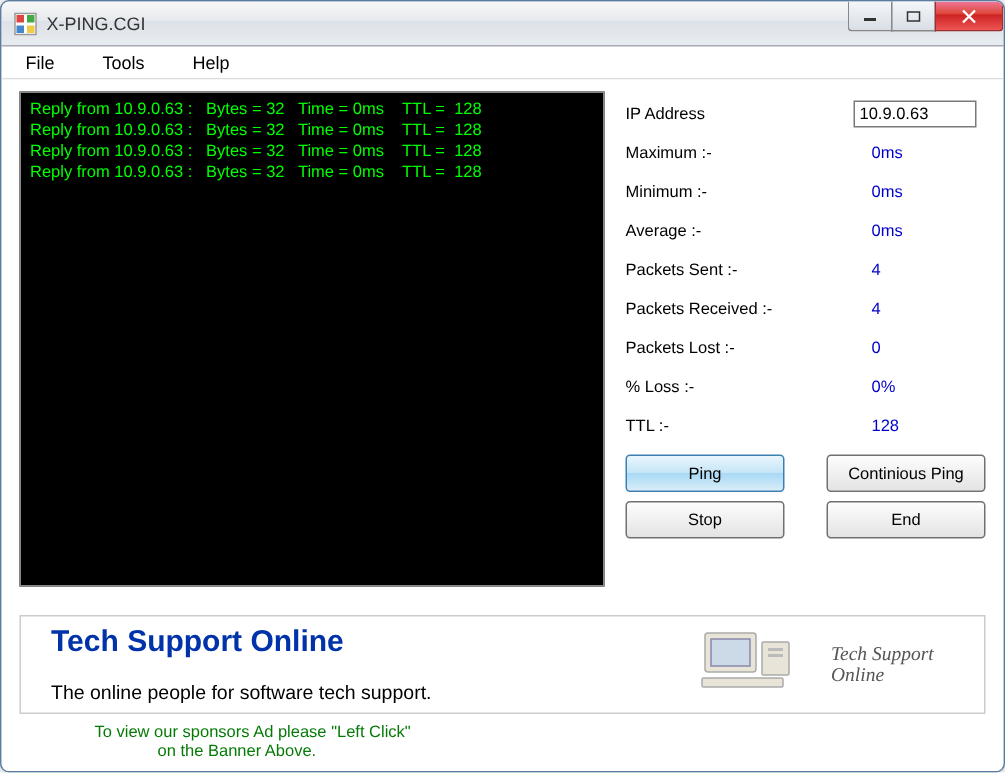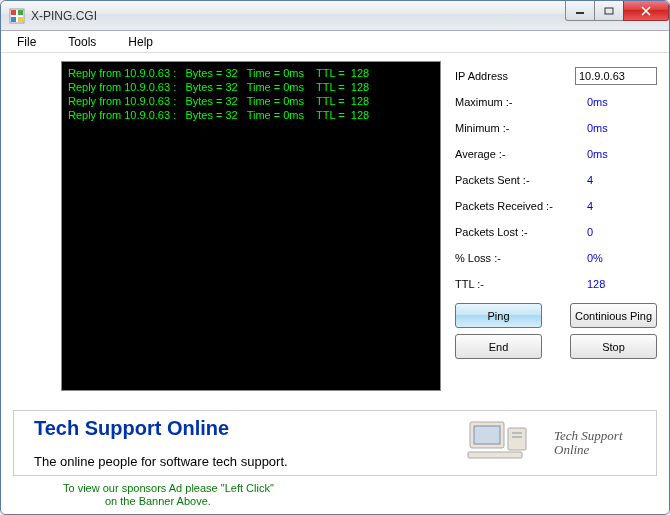--- a/index.html
+++ b/index.html
@@ -71,21 +71,20 @@
     background: #fff;
     padding: 8px 12px 6px 12px;
     display: flex;
     flex-direction: column;
   }
   .top-row {
     display: flex;
     gap: 14px;
     flex: 1;
     min-height: 0;
-    margin-left: 48px;
   }
   .console {
     width: 390px;
     height: 330px;
     background: #000;
     border: 1px solid #888;
     font-family: Tahoma, "MS Sans Serif", sans-serif;
     font-size: 11px;
     color: #00ff00;
     padding: 4px 6px;
@@ -97,20 +96,21 @@
     flex: 1;
     display: flex;
     flex-direction: column;
     padding-top: 2px;
   }
   .stat-row {
     display: flex;
     align-items: center;
     height: 26px;
     font-size: 11px;
+    gap: 32px;
   }
   .stat-label { width: 120px; }
   .stat-value { color: #0000cc; padding-left: 12px; }
   .ip-input {
     width: 82px; height: 18px;
     border: 1px solid #7a7a7a;
     background: #fff;
     font-size: 11px;
     padding: 1px 3px;
     font-family: inherit;
@@ -258,22 +258,22 @@
               <span class="stat-label">TTL :-</span>
               <span class="stat-value">128</span>
             </div>
           </div>
 
         <div class="btn-row">
           <div class="wbtn primary">Ping</div>
           <div class="wbtn">Continious Ping</div>
         </div>
         <div class="btn-row">
+          <div class="wbtn">Stop</div>
           <div class="wbtn">End</div>
-          <div class="wbtn">Stop</div>
         </div>
       </div>
     </div>
 
     <div class="banner">
       <div class="banner-text">
         <div class="banner-title">Tech Support Online</div>
         <div class="banner-sub">The online people for software tech support.</div>
       </div>
       <div class="banner-img">

